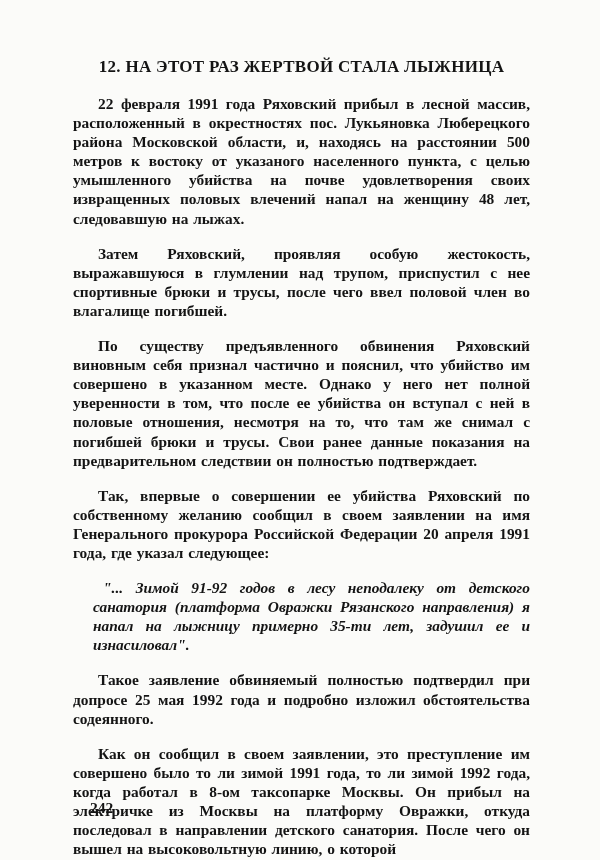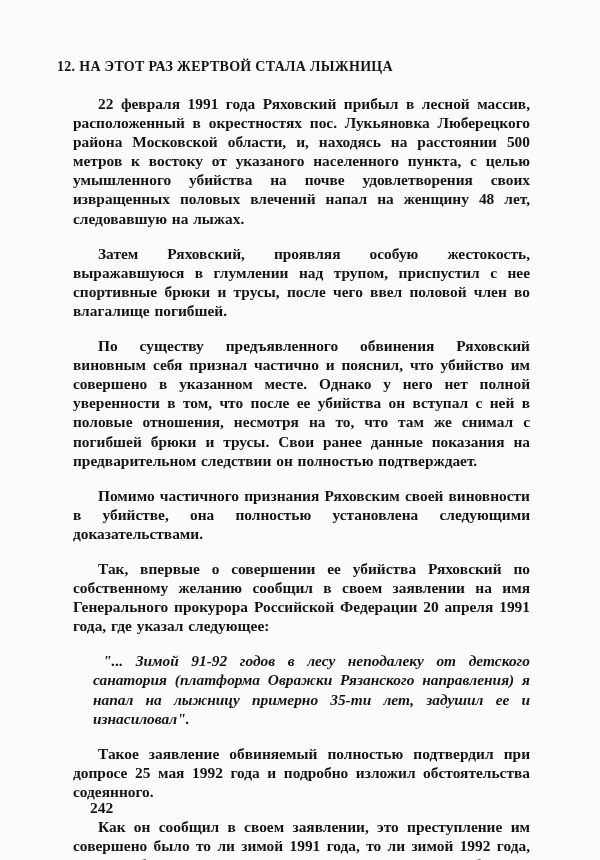--- a/index.html
+++ b/index.html
@@ -18,23 +18,23 @@
     overflow: hidden;
     box-sizing: border-box;
   }
   .content {
     position: absolute;
     top: 56px;
     left: 57px;
     width: 489px;
   }
   .chapter-title {
-    font-size: 14px;
+    font-size: 17px;
     font-weight: bold;
-    text-align: left;
+    text-align: center;
     letter-spacing: 0.3px;
     margin: 0 0 11px 0;
     line-height: 22px;
     white-space: nowrap;
   }
   .text-block p.para {
     margin: 16px;
     font-size: 15.4px;
     font-weight: bold;
     line-height: 19.1px;
@@ -60,21 +60,20 @@
 </head>
 <body>
 
 <div class="book-page">
   <div class="content">
     <h1 class="chapter-title">12. НА ЭТОТ РАЗ ЖЕРТВОЙ СТАЛА ЛЫЖНИЦА</h1>
     <div class="text-block" id="text-block">
         <p class="para">22 февраля 1991 года Ряховский прибыл в лесной массив, распо­ложенный в окрестностях пос. Лукьяновка Люберецкого района Московской области, и, находясь на расстоянии 500 метров к востоку от указаного населенного пункта, с целью умышленного убийства на почве удовлетворения своих извращенных половых влечений напал на женщину 48 лет, следовавшую на лыжах.</p>
         <p class="para">Затем Ряховский, проявляя особую жестокость, выражавшуюся в глумлении над трупом, приспустил с нее спортивные брюки и трусы, после чего ввел половой член во влагалище погибшей.</p>
         <p class="para">По существу предъявленного обвинения Ряховский виновным себя признал частично и пояснил, что убийство им совершено в указанном месте. Однако у него нет полной уверенности в том, что после ее убийства он вступал с ней в половые отношения, несмотря на то, что там же снимал с погибшей брюки и трусы. Свои ранее данные показания на предварительном следствии он полностью подтверждает.</p>
-        <p class="para">Помимо частичного признания Ряховским своей виновности в убийстве, она полностью установлена следующими доказательствами.</p>
         <p class="para">Так, впервые о совершении ее убийства Ряховский по собственно­му желанию сообщил в своем заявлении на имя Генерального прокурора Российской Федерации 20 апреля 1991 года, где указал следующее:</p>
         <p class="para quote">"... Зимой 91-92 годов в лесу неподалеку от детского санатория (платформа Овражки Рязанского направления) я напал на лыжницу примерно 35-ти лет, задушил ее и изнасиловал".</p>
         <p class="para">Такое заявление обвиняемый полностью подтвердил при допросе 25 мая 1992 года и подробно изложил обстоятельства содеянного.</p>
         <p class="para">Как он сообщил в своем заявлении, это преступление им совершено было то ли зимой 1991 года, то ли зимой 1992 года, когда работал в 8-ом таксопарке Москвы. Он прибыл на электричке из Москвы на платформу Овражки, откуда последовал в направлении детского санатория. После чего он вышел на высоковольтную линию, о которой</p>
       </div>
   </div>
   <div class="page-number">242</div>
 </div>
 
 </body></html>

